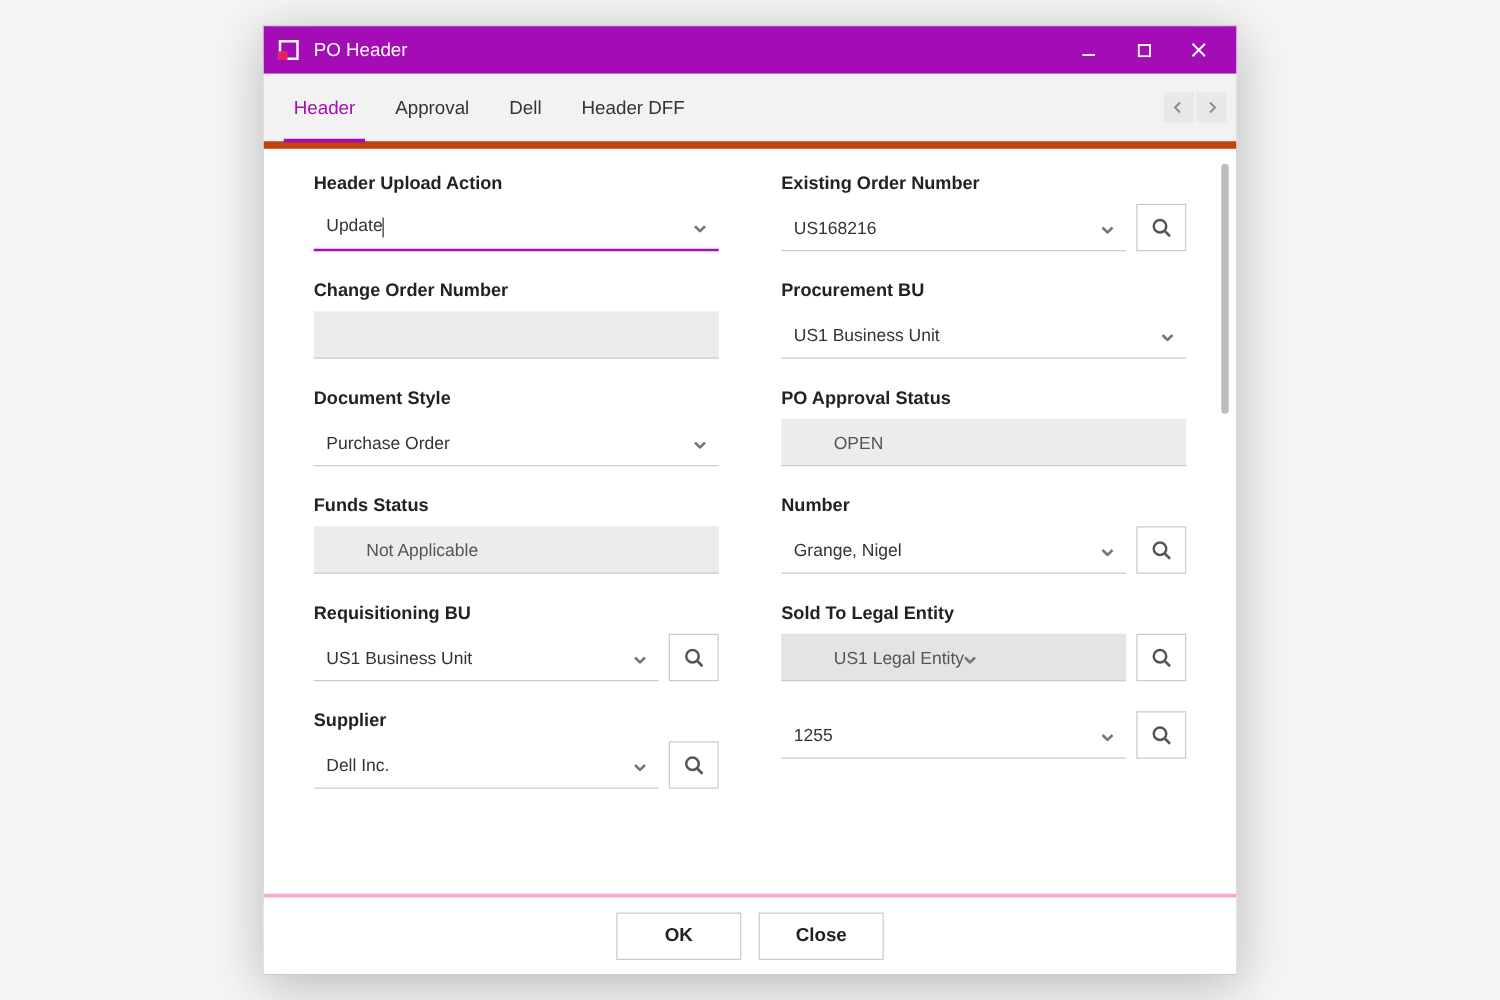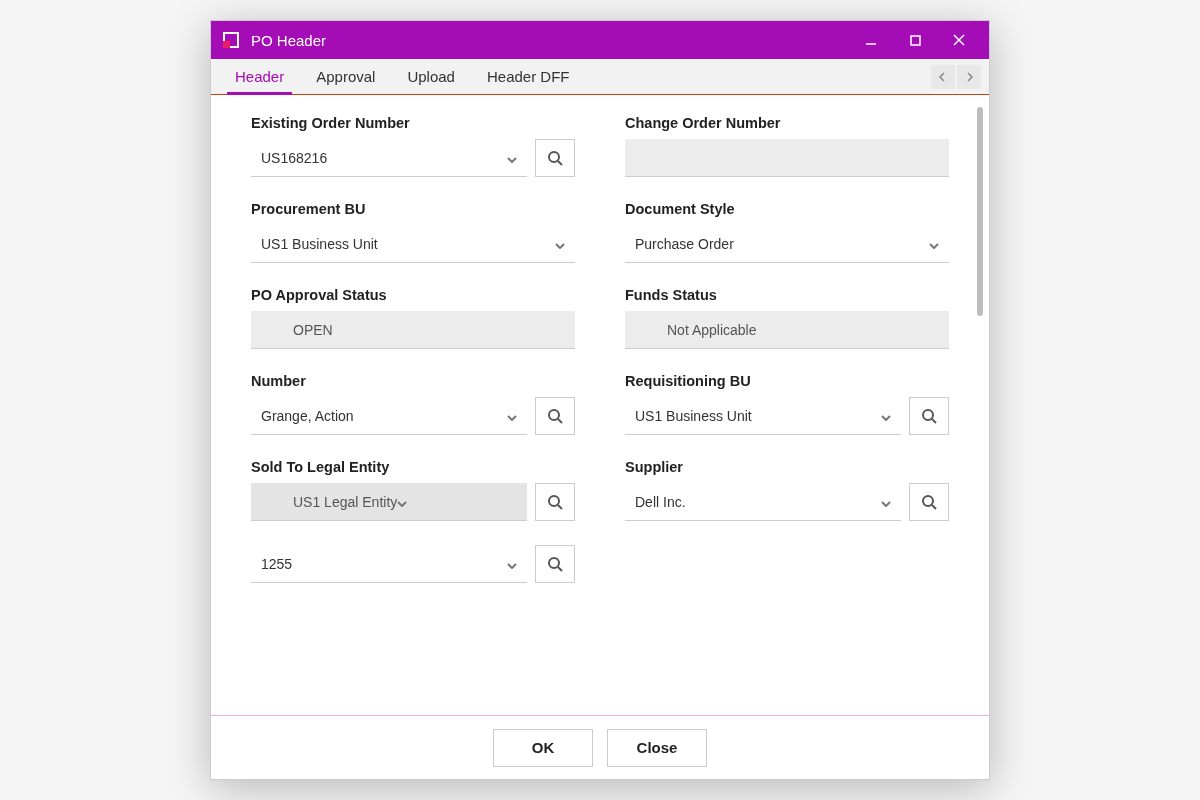--- a/index.html
+++ b/index.html
@@ -46,25 +46,25 @@
   .win-controls { display: flex; }
   .win-btn {
     width: 44px; height: 38px;
     display: flex; align-items: center; justify-content: center;
     cursor: pointer;
   }
   .win-btn svg { stroke: #fff; stroke-width: 1.5; fill: none; }
 
   .tabbar {
     background: #f2f2f2;
-    border-bottom: 1px solid #c2410c;
+    border-bottom: 6px solid #c2410c;
     display: flex;
     align-items: center;
     padding: 0 8px;
-    height: 36px;
+    height: 60px;
   }
   .tab {
     padding: 0 16px;
     height: 100%;
     display: flex;
     align-items: center;
     font-size: 15px;
     color: #333;
     cursor: pointer;
     position: relative;
@@ -179,21 +179,21 @@
     border: 1px solid #ccc;
     display: flex; align-items: center; justify-content: center;
     cursor: pointer;
     background: #fff;
   }
   .lookup-btn svg { stroke: #555; stroke-width: 2; fill: none; }
 
   .caret svg { stroke: #777; stroke-width: 2; fill: none; }
 
   .footer {
-    border-top: 1px solid #f9a8d4;
+    border-top: 3px solid #f9a8d4;
     height: 64px;
     display: flex;
     align-items: center;
     justify-content: center;
     gap: 14px;
     background: #fff;
   }
   .btn {
     min-width: 100px;
     height: 38px;
@@ -235,21 +235,21 @@
   </div>
 
   <div class="tabbar">
     <div class="tab active">
         <span>Header</span>
       </div>
     <div class="tab">
         <span>Approval</span>
       </div>
     <div class="tab">
-        <span>Upload</span>
+        <span>Dell</span>
       </div>
     <div class="tab">
         <span>Header DFF</span>
       </div>
     <div class="tab-nav">
       <div class="tab-nav-btn">
         <svg width="10" height="10" viewBox="0 0 10 10" fill="none" stroke="#888" stroke-width="1.5">
             <polyline points="6,1 2,5 6,9"></polyline>
           </svg>
       </div>
@@ -258,20 +258,31 @@
             <polyline points="4,1 8,5 4,9"></polyline>
           </svg>
       </div>
     </div>
   </div>
 
   <div class="content-wrap">
     <div class="content">
       <div class="form-grid">
 
+        <div class="field">
+          <span class="field-label">Header Upload Action</span>
+          <div class="field-row">
+            <div class="select input active">
+              <span><span>Update</span><span class="cursor-bar"></span></span>
+              <span class="caret"><svg width="10" height="6" viewBox="0 0 10 6">
+                    <polyline points="1,1 5,5 9,1"></polyline>
+                  </svg></span>
+            </div>
+          </div>
+        </div>
 
         <div class="field">
           <span class="field-label">Existing Order Number</span>
           <div class="field-row">
             <div class="select">
               <span>US168216</span>
               <span class="caret"><svg width="10" height="6" viewBox="0 0 10 6">
                     <polyline points="1,1 5,5 9,1"></polyline>
                   </svg></span>
             </div>
@@ -332,21 +343,21 @@
             <div class="readonly">
               <span>Not Applicable</span>
             </div>
           </div>
         </div>
 
         <div class="field">
           <span class="field-label">Number</span>
           <div class="field-row">
             <div class="select">
-              <span>Grange, Action</span>
+              <span>Grange, Nigel</span>
               <span class="caret"><svg width="10" height="6" viewBox="0 0 10 6">
                     <polyline points="1,1 5,5 9,1"></polyline>
                   </svg></span>
             </div>
             <div class="lookup-btn">
               <svg width="16" height="16" viewBox="0 0 16 16">
                   <circle cx="7" cy="7" r="5"></circle>
                   <line x1="11" y1="11" x2="15" y2="15"></line>
                 </svg>
             </div>

